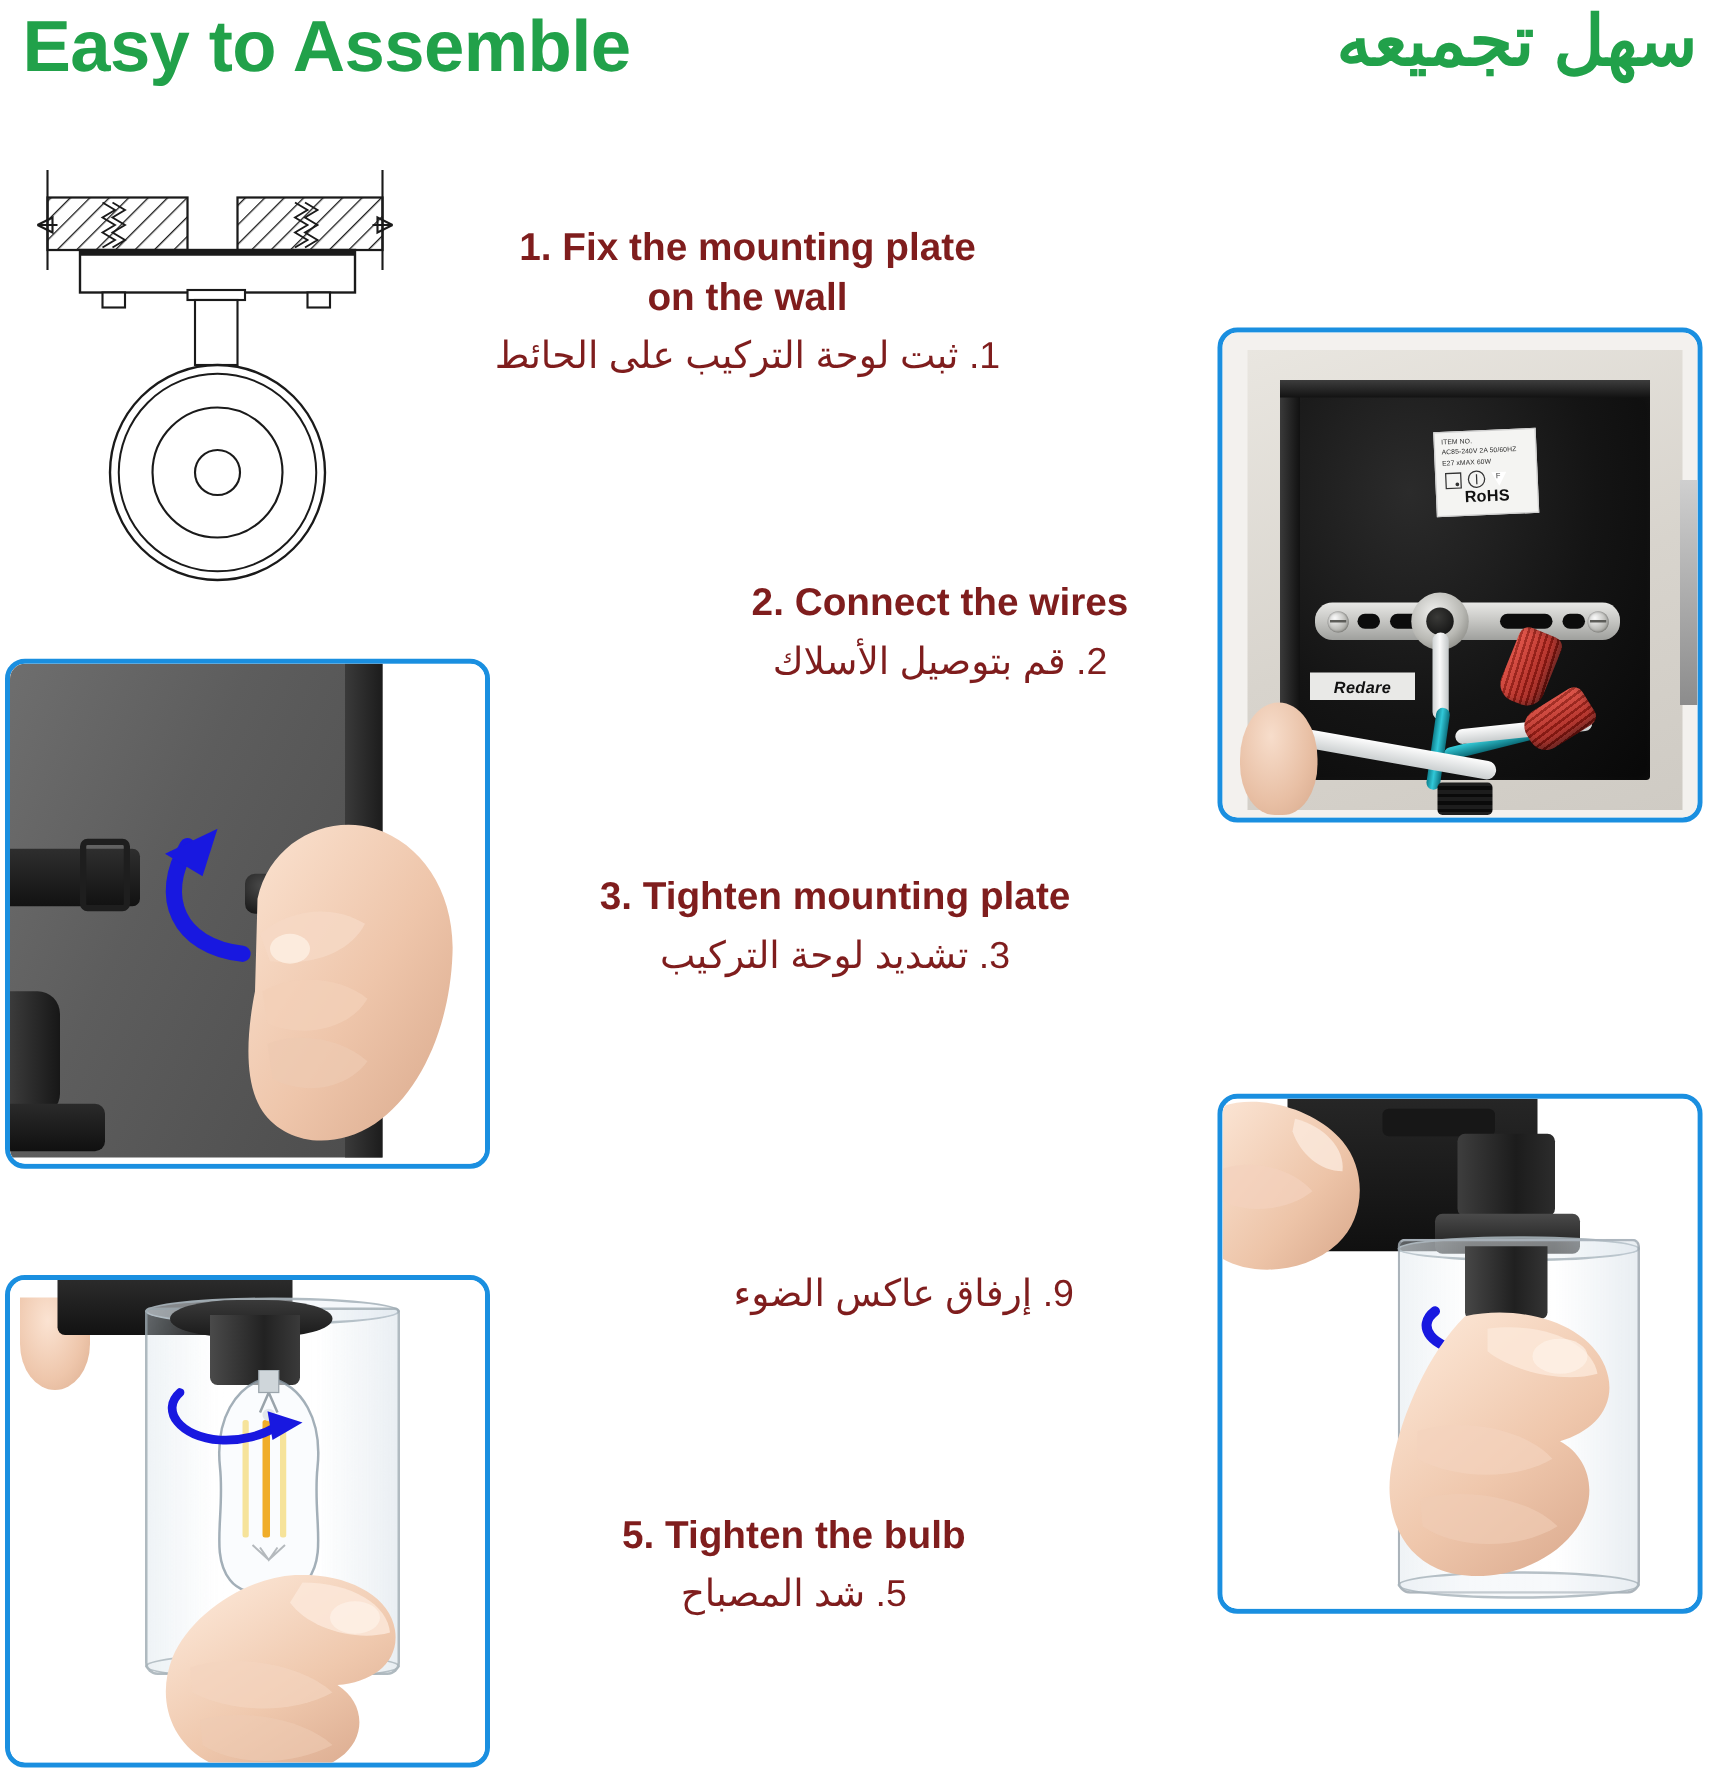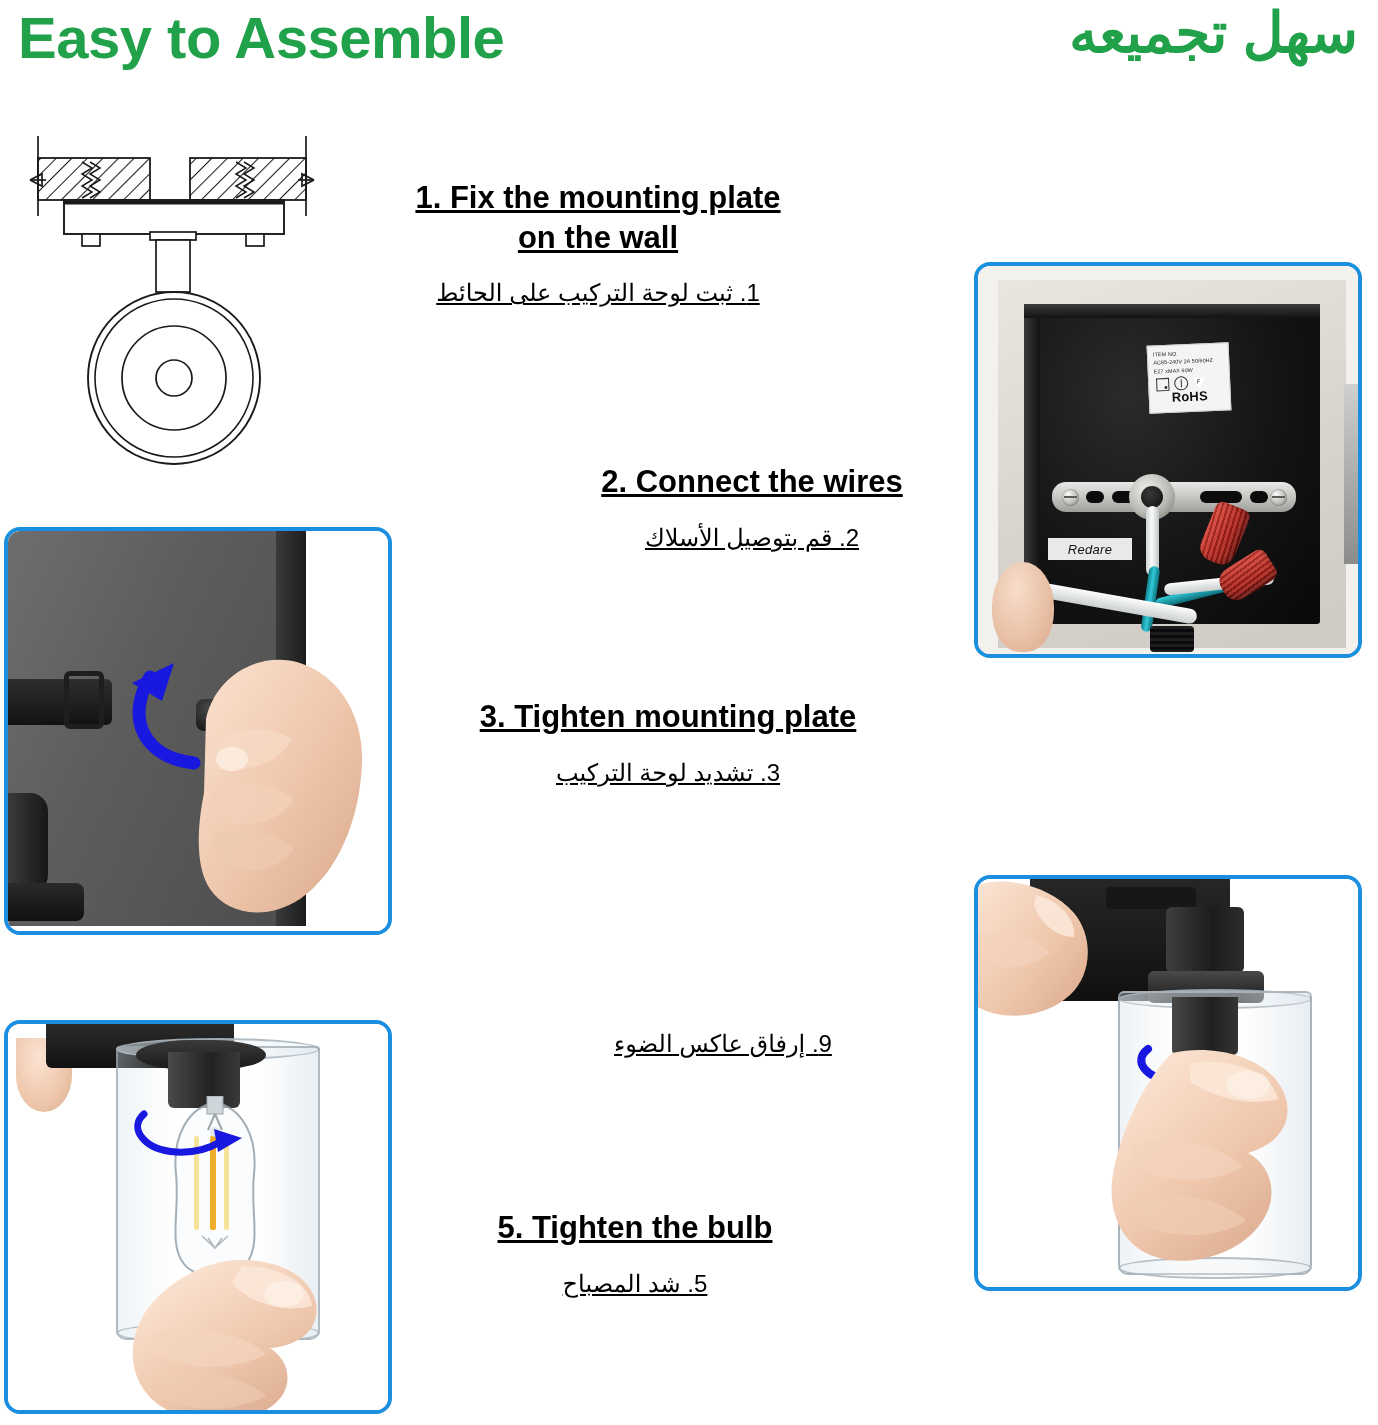--- a/index.html
+++ b/index.html
@@ -33,35 +33,34 @@
     font-size: 56px;
     font-weight: bold;
     color: #21a14a;
     direction: rtl;
     white-space: nowrap;
   }
 
   
   .step-text {
     position: absolute;
-    color: #000000;
+    color: #7f1d1d;
     text-align: center;
-    text-decoration: underline;
   }
   .step-en {
     font-size: 31px;
     font-weight: bold;
     line-height: 1.28;
     white-space: pre-line;
   }
   .step-ar {
-    font-size: 24px;
+    font-size: 30px;
     line-height: 1.35;
     direction: rtl;
-    margin-top: 20px;
+    margin-top: 8px;
     white-space: nowrap;
   }
 
   #step1-text { left: 348px; top: 178px; width: 500px; }
   #step2-text { left: 532px; top: 462px; width: 440px; }
   #step3-text { left: 408px; top: 697px; width: 520px; }
   #step4-text { left: 488px; top: 1008px; width: 470px; }
   #step5-text { left: 430px; top: 1208px; width: 410px; }
 
   
@@ -148,21 +147,21 @@
   }
   .p2-hub::after {
     content:""; position:absolute; left:12px; top:12px; width:22px; height:22px; border-radius:50%;
     background: radial-gradient(circle at 40% 35%, #3a3a38, #0c0c0c);
   }
   .p2-brand {
     position:absolute; left:70px; top:272px; width:84px; height:22px;
     background:#e9e9e7; display:flex; align-items:center; justify-content:center;
   }
   .p2-brand span {
-    font-size:13px; font-weight:normal; font-style:italic; color:#111; letter-spacing:0.3px;
+    font-size:13px; font-weight:bold; font-style:italic; color:#111; letter-spacing:0.3px;
   }
   .p2-wire-white {
     position:absolute; left:168px; top:240px; width:13px; height:70px;
     background: linear-gradient(90deg,#cfd3d4,#fbfbfb 45%,#c2c6c7);
     border-radius:7px;
   }
   .p2-wire-teal {
     position:absolute; left:167px; top:300px; width:11px; height:66px;
     background: linear-gradient(90deg,#0e7f8c,#31c8d8 45%,#0c6f7c);
     border-radius:6px; transform: rotate(8deg);

